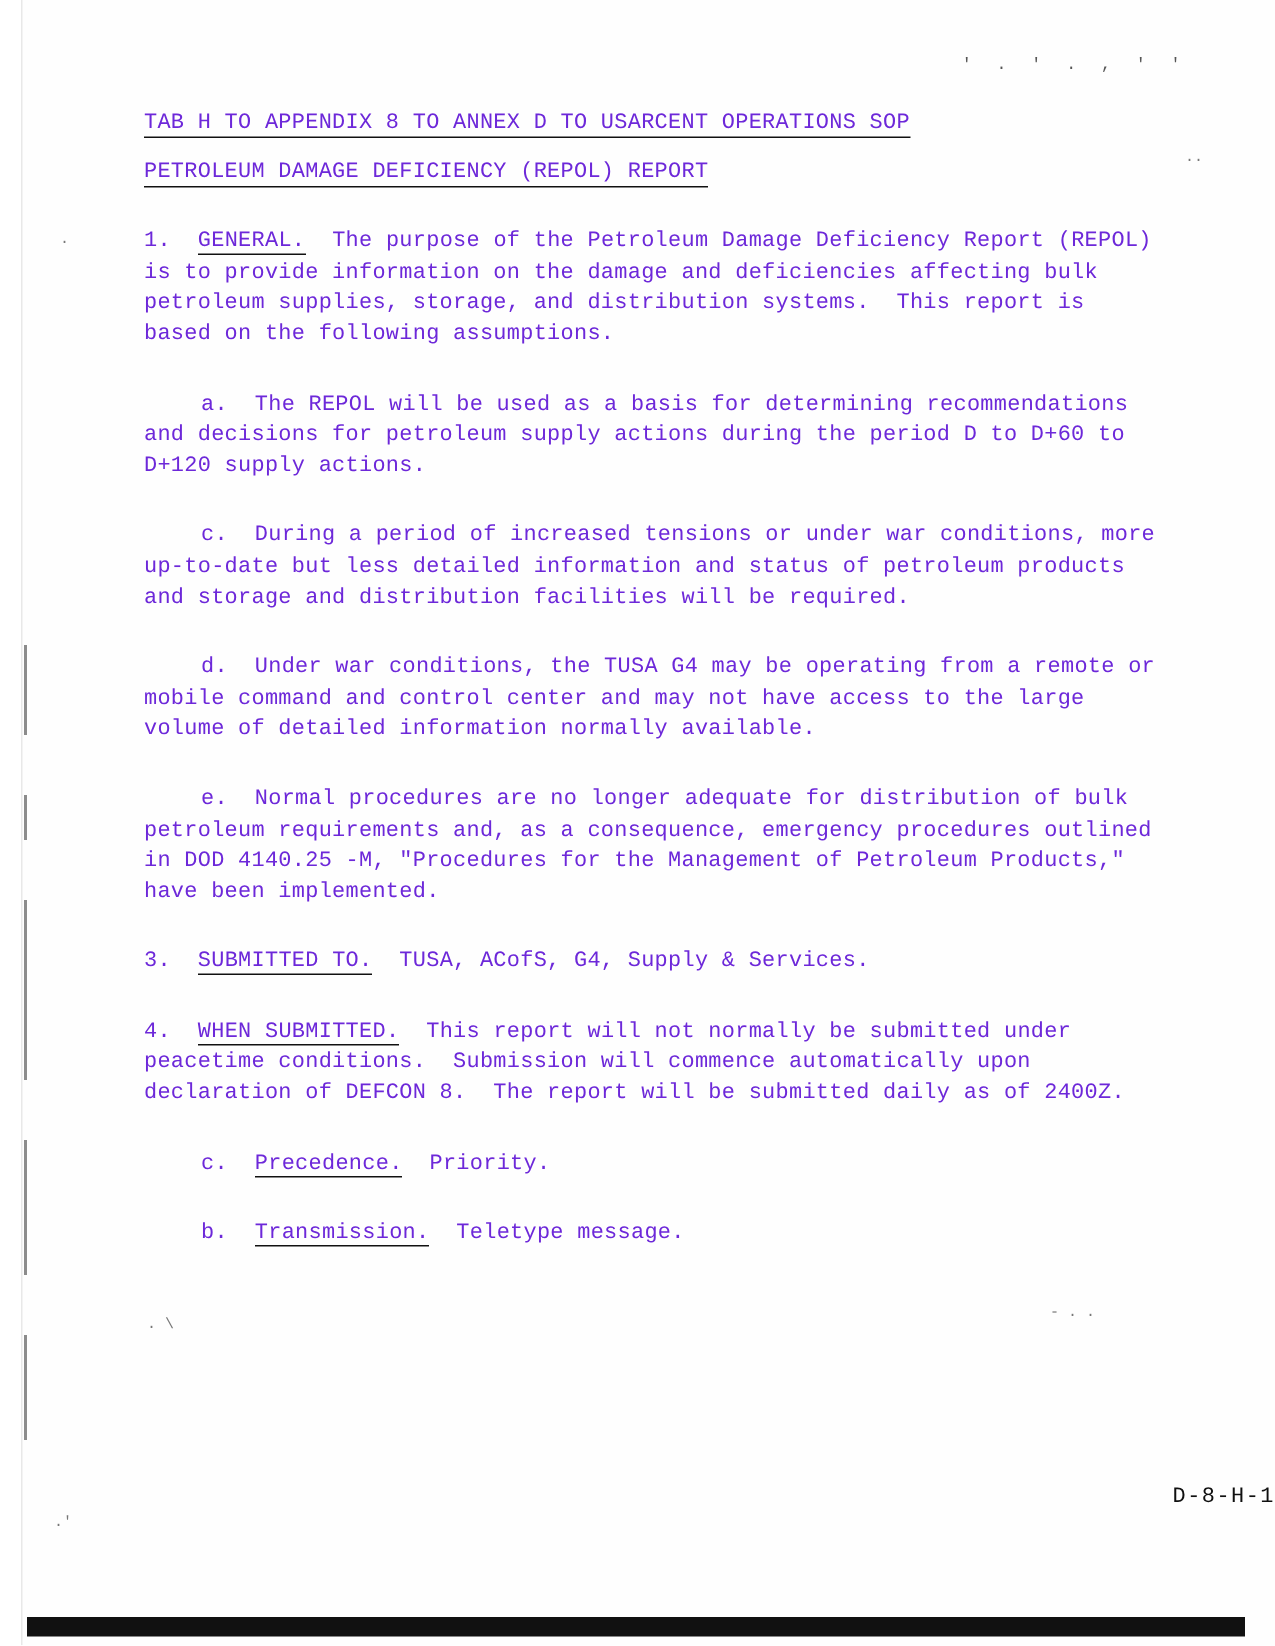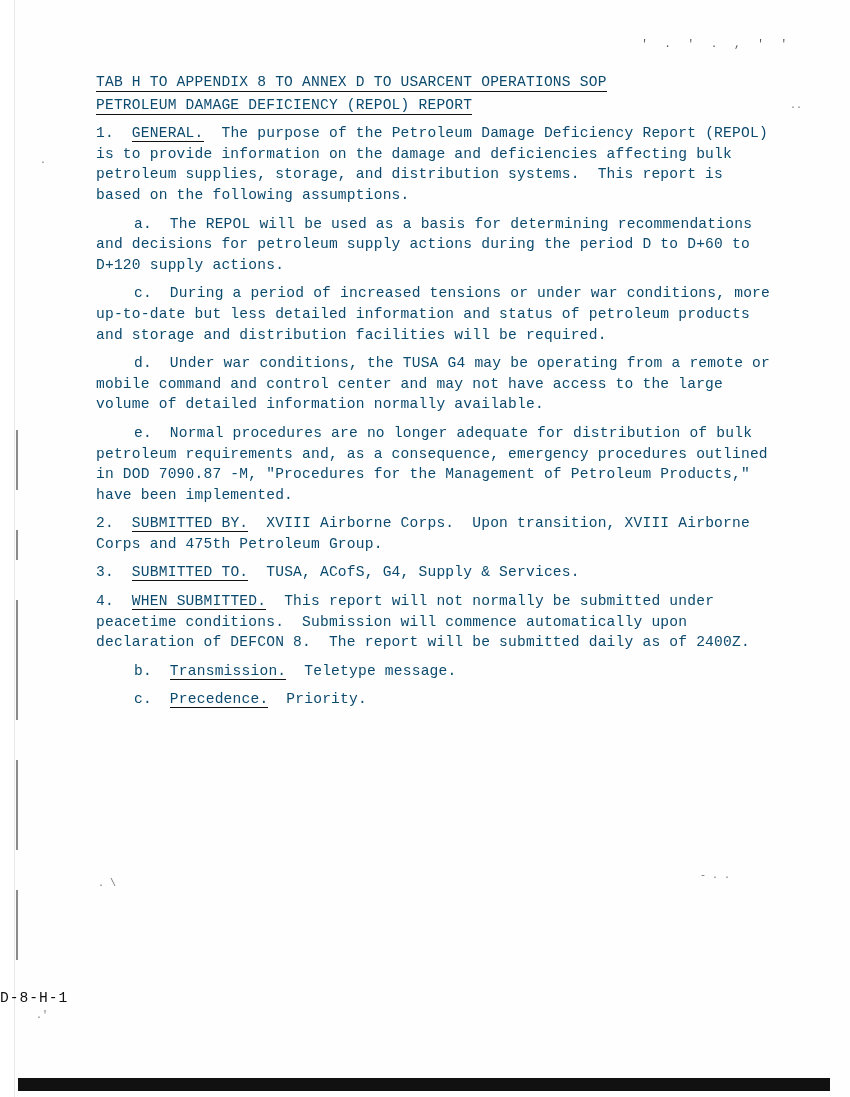--- a/index.html
+++ b/index.html
@@ -53,46 +53,46 @@
     letter-spacing: 5px;
     font-family: "Liberation Mono", monospace;
   }
   .doc {
     position: absolute;
     left: 96px;
     top: 72px;
     width: 680px;
     font-size: 14.6px;
     line-height: 20.6px;
-    color: #0c4a6e;
+    color: #6d28d9;
     letter-spacing: 0.2px;
   }
   .hdr {
     white-space: pre;
   }
   .hdr .u {
     border-bottom: 1.6px solid #111;
     padding-bottom: 1px;
   }
   .para {
-    margin-top: 8px;
+    margin-top: 26px;
     white-space: pre-wrap;
   }
   .indent {
     text-indent: 38px;
   }
   .u {
     border-bottom: 1.4px solid #111;
   }
   .footer {
     position: absolute;
     left: 0;
     top: 990px;
     width: 850px;
-    text-align: left;
+    text-align: right;
     font-size: 14.6px;
     font-family: "Liberation Mono", monospace;
     color: #101010;
     letter-spacing: 1px;
   }
   .speck {
     position: absolute;
     color: #777;
     font-size: 10px;
   }
@@ -110,44 +110,43 @@
     <i style="height:120px"></i>
     <i style="height:90px"></i>
     <i style="height:70px"></i>
   </div>
 
   <div class="corner-specks">' . ' . ,  ' '</div>
 
   <div class="doc">
 
     <div class="hdr"><span class="u">TAB H TO APPENDIX 8 TO ANNEX D TO USARCENT OPERATIONS SOP</span></div>
-    <div class="hdr" style="margin-top:2px;"><span class="u">PETROLEUM DAMAGE DEFICIENCY (REPOL) REPORT</span></div>
+    <div class="hdr" style="margin-top:12px;"><span class="u">PETROLEUM DAMAGE DEFICIENCY (REPOL) REPORT</span></div>
 
     <div class="para"><span>1.</span>&nbsp;&nbsp;<span class="u">GENERAL.</span><span>  The purpose of the Petroleum Damage Deficiency Report (REPOL) is to provide information on the damage and deficiencies affecting bulk petroleum supplies, storage, and distribution systems.  This report is based on the following assumptions.</span></div>
 
     <div class="para indent"><span>a.</span><span>  The REPOL will be used as a basis for determining recommendations and decisions for petroleum supply actions during the period D to D+60 to D+120 supply actions.</span></div>
 
 
     <div class="para indent"><span>c.</span><span>  During a period of increased tensions or under war conditions, more up-to-date but less detailed information and status of petroleum products and storage and distribution facilities will be required.</span></div>
 
     <div class="para indent"><span>d.</span><span>  Under war conditions, the TUSA G4 may be operating from a remote or mobile command and control center and may not have access to the large volume of detailed information normally available.</span></div>
 
-    <div class="para indent"><span>e.</span><span>  Normal procedures are no longer adequate for distribution of bulk petroleum requirements and, as a consequence, emergency procedures outlined in DOD 7090.87 -M, "Procedures for the Management of Petroleum Products," have been implemented.</span></div>
+    <div class="para indent"><span>e.</span><span>  Normal procedures are no longer adequate for distribution of bulk petroleum requirements and, as a consequence, emergency procedures outlined in DOD 4140.25 -M, "Procedures for the Management of Petroleum Products," have been implemented.</span></div>
 
-    <div class="para"><span>2.</span>&nbsp;&nbsp;<span class="u">SUBMITTED BY.</span><span>  XVIII Airborne Corps.  Upon transition, XVIII Airborne Corps and 475th Petroleum Group.</span></div>
 
     <div class="para"><span>3.</span>&nbsp;&nbsp;<span class="u">SUBMITTED TO.</span><span>  TUSA, ACofS, G4, Supply &amp; Services.</span></div>
 
     <div class="para"><span>4.</span>&nbsp;&nbsp;<span class="u">WHEN SUBMITTED.</span><span>  This report will not normally be submitted under peacetime conditions.  Submission will commence automatically upon declaration of DEFCON 8.  The report will be submitted daily as of 2400Z.</span></div>
 
 
 
+    <div class="para indent"><span>c.</span>&nbsp;&nbsp;<span class="u">Precedence.</span><span>  Priority.</span></div>
+
     <div class="para indent"><span>b.</span>&nbsp;&nbsp;<span class="u">Transmission.</span><span>  Teletype message.</span></div>
-
-    <div class="para indent"><span>c.</span>&nbsp;&nbsp;<span class="u">Precedence.</span><span>  Priority.</span></div>
 
 
   </div>
 
   <div class="footer">D-8-H-1</div>
 
   <span class="speck" style="left:40px; top:155px;">.</span>
   <span class="speck" style="left:36px; top:1010px;">.'</span>
   <span class="speck" style="left:700px; top:870px;">- . .</span>
   <span class="speck" style="left:98px; top:878px;">. \</span>

